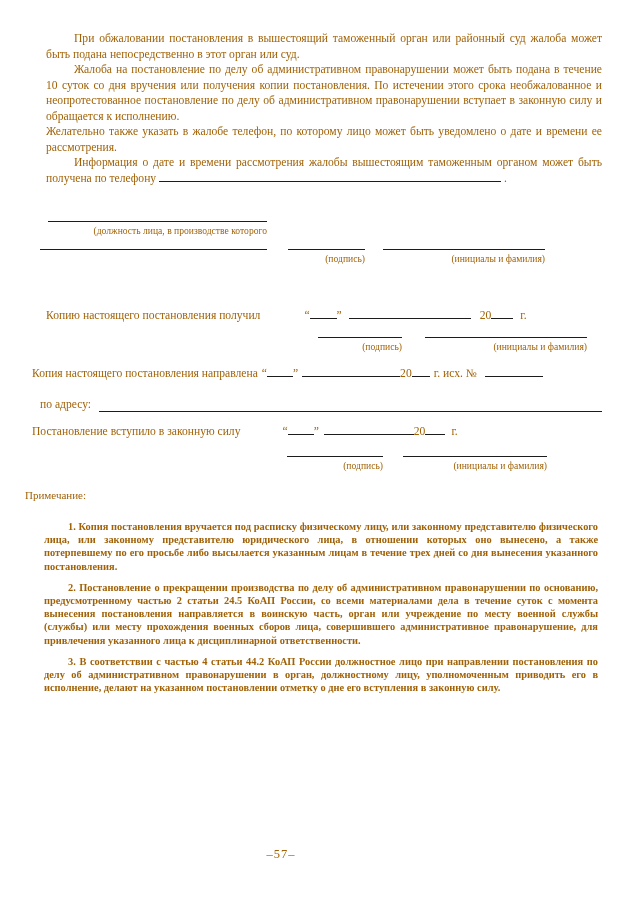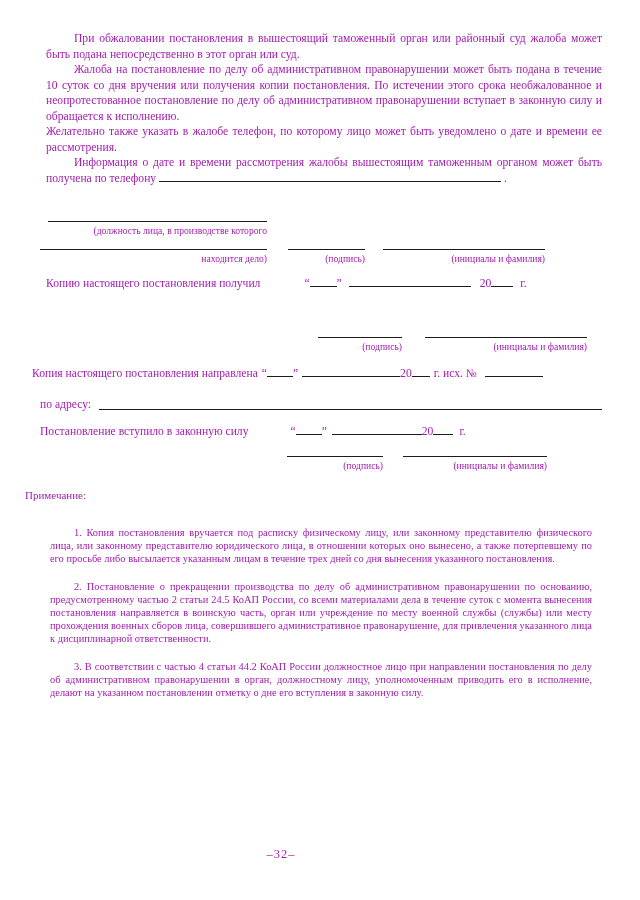--- a/index.html
+++ b/index.html
@@ -1,20 +1,20 @@
 <!DOCTYPE html>
 <html lang="ru"><head>
 <meta charset="utf-8">
 <style>
   html,body{margin:0;padding:0;background:#ffffff;}
   .page{
     position:relative;
     width:640px;height:900px;
     background:#fff;
-    color:#a21caf;
+    color:#a16207;
     font-family:"Liberation Serif", serif;
     overflow:hidden;
   }
   
   .flow{
     position:absolute;left:46px;top:31px;width:556px;
     font-size:11.6px;line-height:15.5px;
   }
   .para{margin:0;text-align:justify;}
   .ind{text-indent:28px;}
@@ -36,29 +36,29 @@
     text-align:right;
     white-space:nowrap;
   }
   
   .row{
     position:absolute;
     font-size:11.6px;line-height:15px;
     white-space:nowrap;
   }
   .addr-row{
-    position:absolute;display:flex;align-items:center;
+    position:absolute;display:flex;align-items:flex-end;
     font-size:11.6px;line-height:15px;
   }
   .grow-bl{flex:1;border-bottom:1.4px solid #1c1c1c;height:10px;margin-left:8px;}
   .notes{
     position:absolute;left:36px;top:512px;width:570px;
     font-size:10.4px;line-height:13.2px;
   }
-  .note-p{margin:14px;text-align:justify;text-indent:24px;}
+  .note-p{margin:8px;text-align:justify;text-indent:24px;font-weight:bold;}
   .note-title{
     position:absolute;left:25px;top:489px;
     font-size:11px;
   }
   .pageno{
     position:absolute;left:241px;top:847px;width:80px;
     text-align:center;font-size:12.5px;letter-spacing:1px;
     font-family:"Liberation Serif", serif;
   }
   .sp{display:inline-block;}
@@ -74,53 +74,52 @@
     <p class="para">Желательно также указать в жалобе телефон, по которому лицо может быть уведомлено о дате и времени ее рассмотрения.</p>
     <p class="para ind"><span>Информация о дате и времени рассмотрения жалобы вышестоящим таможенным органом может быть получена по телефону</span> <span class="bl" style="width:342px"></span> <span>.</span></p>
   </div>
 
   <div class="rule" style="left:48px;top:221px;width:219px"></div>
   <div class="cap" style="left:48px;top:225px;width:219px">(должность лица, в производстве которого</div>
 
   <div class="rule" style="left:40px;top:249px;width:227px"></div>
   <div class="rule" style="left:288px;top:249px;width:77px"></div>
   <div class="rule" style="left:383px;top:249px;width:162px"></div>
-  <div class="cap" style="left:40px;top:253px;width:227px">находится дело)</div>
   <div class="cap" style="left:288px;top:253px;width:77px">(подпись)</div>
   <div class="cap" style="left:383px;top:253px;width:162px">(инициалы и фамилия)</div>
 
-  <div class="row" style="left:46px;top:276px">
+  <div class="row" style="left:46px;top:308px">
     <span>Копию настоящего постановления получил</span><span class="sp" style="width:44px"></span><span>“</span><span class="bl" style="width:27px"></span><span>”</span><span class="sp" style="width:7px"></span><span class="bl" style="width:122px"></span><span class="sp" style="width:9px"></span><span>20</span><span class="bl" style="width:22px"></span><span class="sp" style="width:7px"></span><span>г.</span>
   </div>
 
   <div class="rule" style="left:318px;top:337px;width:84px"></div>
   <div class="rule" style="left:425px;top:337px;width:162px"></div>
   <div class="cap" style="left:318px;top:341px;width:84px">(подпись)</div>
   <div class="cap" style="left:425px;top:341px;width:162px">(инициалы и фамилия)</div>
 
   <div class="row" style="left:32px;top:366px">
     <span>Копия настоящего постановления направлена</span><span class="sp" style="width:4px"></span><span>“</span><span class="bl" style="width:26px"></span><span>”</span><span class="sp" style="width:4px"></span><span class="bl" style="width:98px"></span><span>20</span><span class="bl" style="width:18px"></span><span class="sp" style="width:4px"></span><span>г. исх. №</span><span class="sp" style="width:8px"></span><span class="bl" style="width:58px"></span>
   </div>
 
   <div class="addr-row" style="left:40px;top:397px;width:562px">
     <span>по адресу:</span>
     <span class="grow-bl"></span>
   </div>
 
-  <div class="row" style="left:40px;top:424px">
+  <div class="row" style="left:32px;top:424px">
     <span>Постановление вступило в законную силу</span><span class="sp" style="width:42px"></span><span>“</span><span class="bl" style="width:26px"></span><span>”</span><span class="sp" style="width:5px"></span><span class="bl" style="width:90px"></span><span>20</span><span class="bl" style="width:20px"></span><span class="sp" style="width:6px"></span><span>г.</span>
   </div>
 
   <div class="rule" style="left:287px;top:456px;width:96px"></div>
   <div class="rule" style="left:403px;top:456px;width:144px"></div>
   <div class="cap" style="left:287px;top:460px;width:96px">(подпись)</div>
   <div class="cap" style="left:403px;top:460px;width:144px">(инициалы и фамилия)</div>
 
   <div class="note-title">Примечание:</div>
   <div class="notes">
     <p class="note-p">1. Копия постановления вручается под расписку физическому лицу, или законному представителю физического лица, или законному представителю юридического лица, в отношении которых оно вынесено, а также потерпевшему по его просьбе либо высылается указанным лицам в течение трех дней со дня вынесения указанного постановления.</p>
     <p class="note-p">2. Постановление о прекращении производства по делу об административном правонарушении по основанию, предусмотренному частью 2 статьи 24.5 КоАП России, со всеми материалами дела в течение суток с момента вынесения постановления направляется в воинскую часть, орган или учреждение по месту военной службы (службы) или месту прохождения военных сборов лица, совершившего административное правонарушение, для привлечения указанного лица к дисциплинарной ответственности.</p>
     <p class="note-p">3. В соответствии с частью 4 статьи 44.2 КоАП России должностное лицо при направлении постановления по делу об административном правонарушении в орган, должностному лицу, уполномоченным приводить его в исполнение, делают на указанном постановлении отметку о дне его вступления в законную силу.</p>
   </div>
 
-  <div class="pageno">–32–</div>
+  <div class="pageno">–57–</div>
 
 </div>
 
 </body></html>

